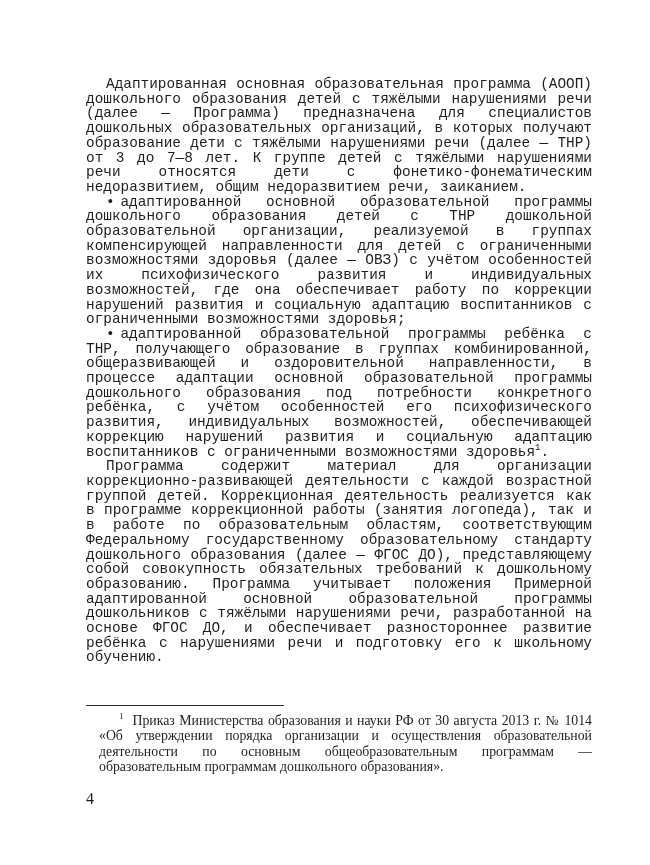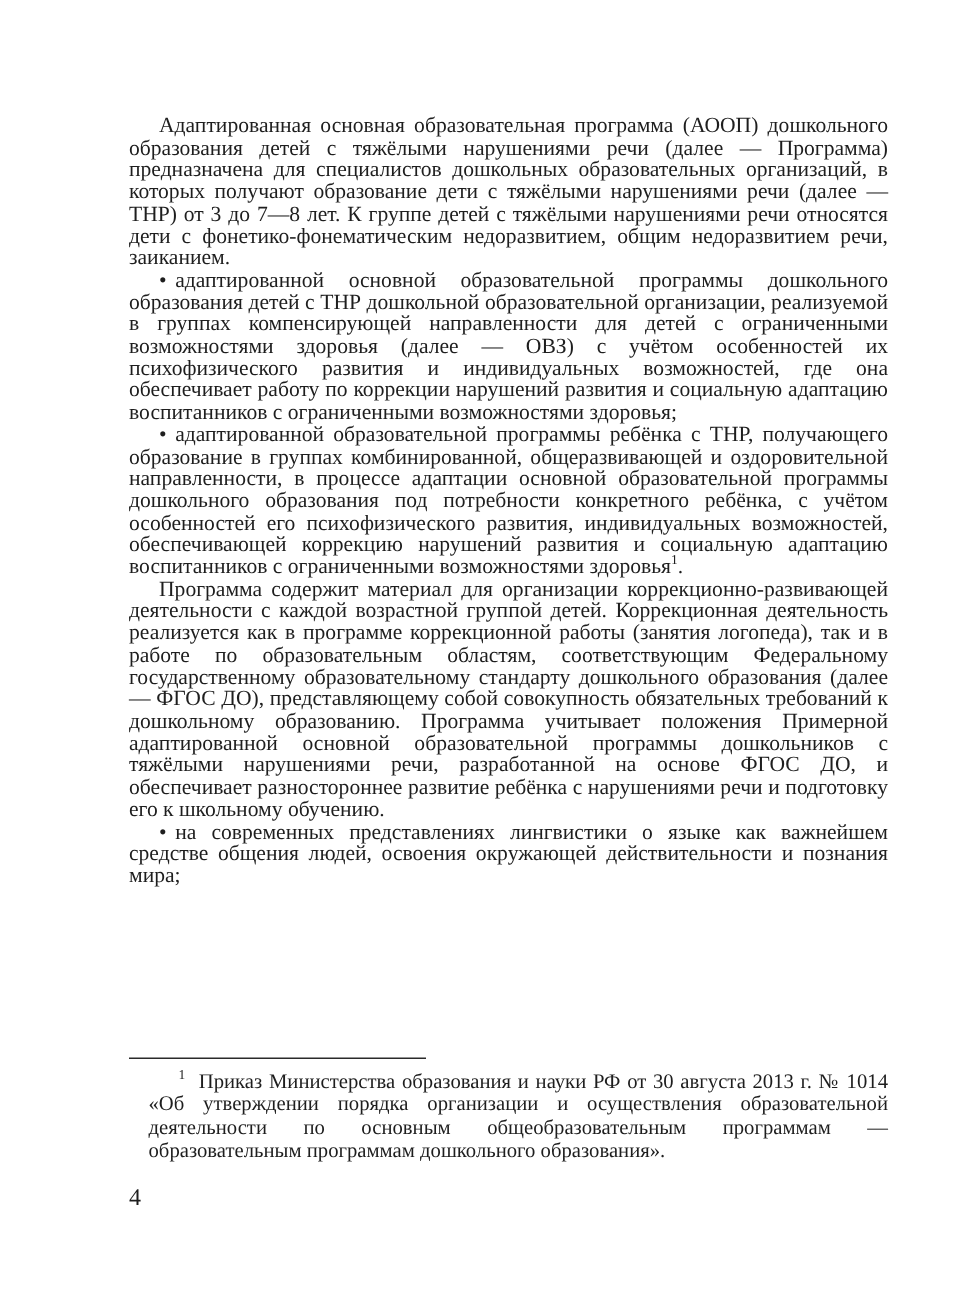--- a/index.html
+++ b/index.html
@@ -39,21 +39,21 @@
     letter-spacing: 0.9px;
     text-align: center;
     color: #141414;
     margin: 7px 0 0 0;
   }
   .body-text {
     margin-top: 13px;
   }
   .body-text p {
     margin: 0;
-    font-family: Liberation Serif, serif;
+    font-family: Liberation Mono, monospace;
     font-size: 14.4px;
     line-height: 14.7px;
     text-align: justify;
     text-indent: 20px;
     hyphens: auto;
     -webkit-hyphens: auto;
   }
   .bullet-marker {
     margin-right: 0.4em;
   }
@@ -112,21 +112,20 @@
       <p>Адаптированная основная образовательная программа (АООП) дошкольного образования детей с тяжёлыми нарушениями речи (далее — Программа) предназначена для специалистов дошкольных образовательных организаций, в которых получают образование дети с тяжёлыми нарушениями речи (далее — ТНР) от 3 до 7—8 лет. К группе детей с тяжёлыми нарушениями речи относятся дети с фонетико-фонематическим недоразвитием, общим недоразвитием речи, заиканием.</p>
 
 
       <p><span class="bullet-marker">•</span><span>адаптированной основной образовательной программы дошкольного образования детей с ТНР дошкольной образовательной организации, реализуемой в группах компенсирующей направленности для детей с ограниченными возможностями здоровья (далее — ОВЗ) с учётом особенностей их психофизического развития и индивидуальных возможностей, где она обеспечивает работу по коррекции нарушений развития и социальную адаптацию воспитанников с ограниченными возможностями здоровья;</span></p>
 
       <p><span class="bullet-marker">•</span><span>адаптированной образовательной программы ребёнка с ТНР, получающего образование в группах комбинированной, общеразвивающей и оздоровительной направленности, в процессе адаптации основной образовательной программы дошкольного образования под потребности конкретного ребёнка, с учётом особенностей его психофизического развития, индивидуальных возможностей, обеспечивающей коррекцию нарушений развития и социальную адаптацию воспитанников с ограниченными возможностями здоровья</span><sup class="ref">1</sup><span>.</span></p>
 
       <p>Программа содержит материал для организации коррекционно-развивающей деятельности с каждой возрастной группой детей. Коррекционная деятельность реализуется как в программе коррекционной работы (занятия логопеда), так и в работе по образовательным областям, соответствующим Федеральному государственному образовательному стандарту дошкольного образования (далее — ФГОС ДО), представляющему собой совокупность обязательных требований к дошкольному образованию. Программа учитывает положения Примерной адаптированной основной образовательной программы дошкольников с тяжёлыми нарушениями речи, разработанной на основе ФГОС ДО, и обеспечивает разностороннее развитие ребёнка с нарушениями речи и подготовку его к школьному обучению.</p>
 
 
-      <p><span class="bullet-marker">•</span><span>на современных представлениях лингвистики о языке как важнейшем средстве общения людей, освоения окружающей действительности и познания мира;</span></p>
 
     </div>
   </div>
 
   <div class="footnote-area">
     <div class="footnote-rule"></div>
     <p><sup class="fn-num">1</sup><span>Приказ Министерства образования и науки РФ от 30 августа 2013 г. № 1014 «Об утверждении порядка организации и осуществления образовательной деятельности по основным общеобразовательным программам — образовательным программам дошкольного образования».</span></p>
   </div>
 
   <div class="page-number">4</div>

